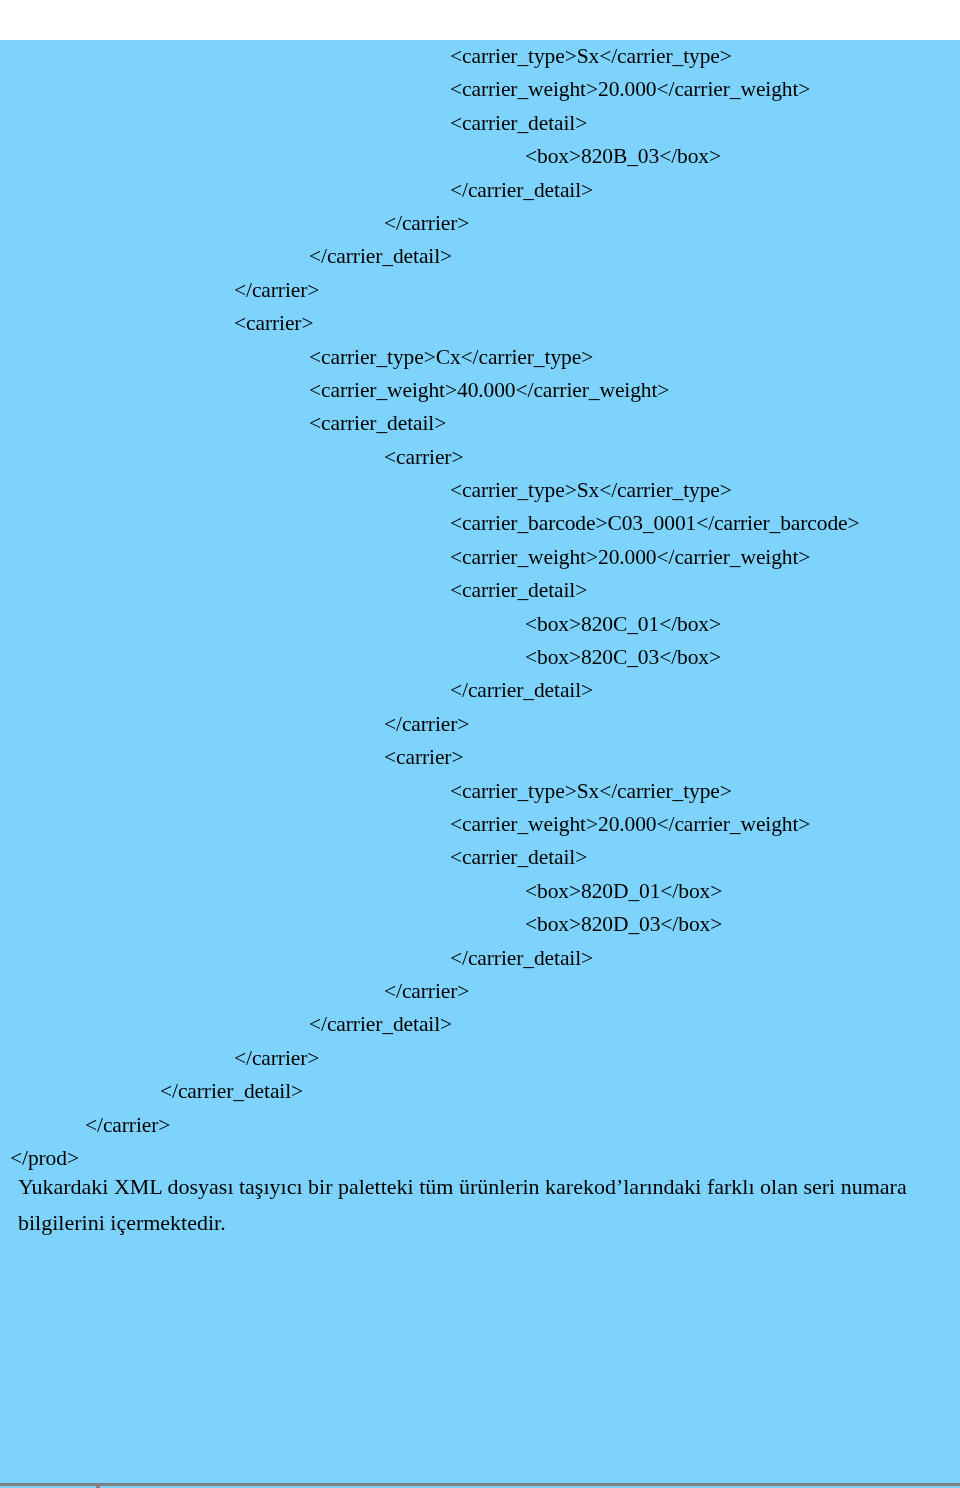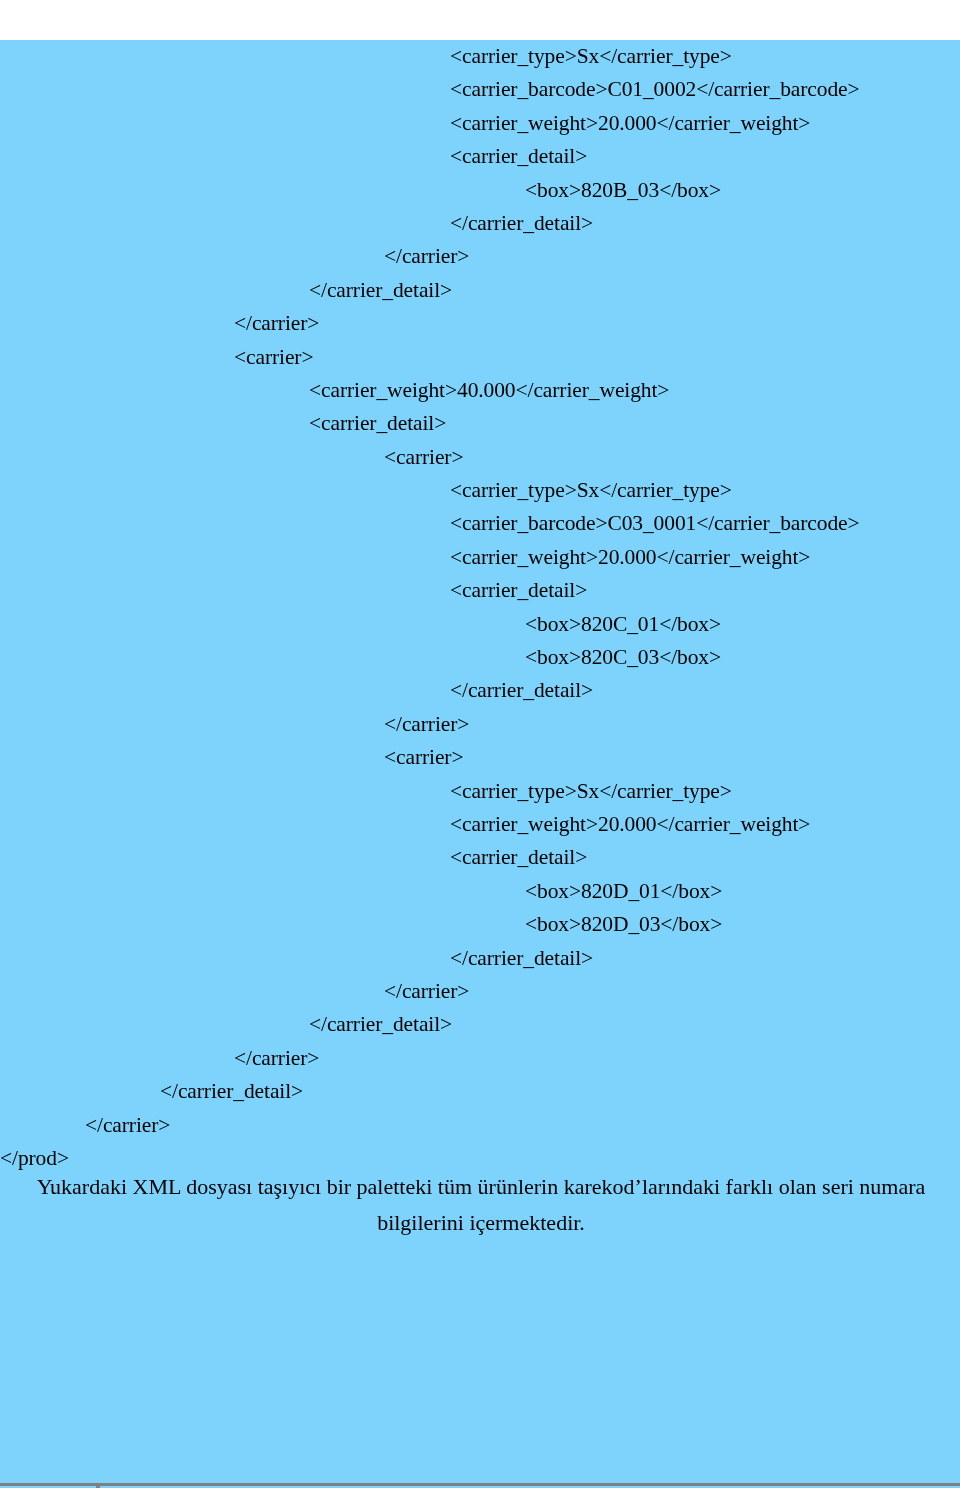--- a/index.html
+++ b/index.html
@@ -29,40 +29,40 @@
     font-family: "Liberation Serif", "DejaVu Serif", serif;
     font-size: 21.5px;
     line-height: 33.4px;
     height: 33.4px;
     white-space: pre;
     color: #000000;
     letter-spacing: -0.1px;
   }
 
   
-  .i0  { }
+  .i0  { padding-left: 10px; }
   .i1  { padding-left: 85px; }
   .i2  { padding-left: 160px; }
   .i3  { padding-left: 234px; }
   .i4  { padding-left: 309px; }
   .i5  { padding-left: 384px; }
   .i6  { padding-left: 450px; }
   .i7  { padding-left: 525px; }
 
   
   .note {
     position: absolute;
     left: 18px;
     top: 1129px;
     width: 926px;
     font-family: "Liberation Serif", "DejaVu Serif", serif;
     font-size: 22px;
     line-height: 36px;
     color: #000000;
-    text-align: center;
+    text-align: left;
   }
 
   
   .footer-rule {
     position: absolute;
     left: 0px;
     top: 1443px;
     width: 960px;
     height: 3px;
     background: #808080;
@@ -86,29 +86,29 @@
     line-height: 40px;
   }
 </style>
 </head>
 <body>
 
 <div class="page">
 
   <div class="xml-block">
       <div class="xml-line i6">&lt;carrier_type&gt;Sx&lt;/carrier_type&gt;</div>
-      <div class="xml-line i6">&lt;carrier_barcode&gt;C01_0002&lt;/carrier_barcode&gt;</div>
       <div class="xml-line i6">&lt;carrier_weight&gt;20.000&lt;/carrier_weight&gt;</div>
       <div class="xml-line i6">&lt;carrier_detail&gt;</div>
       <div class="xml-line i7">&lt;box&gt;820B_03&lt;/box&gt;</div>
       <div class="xml-line i6">&lt;/carrier_detail&gt;</div>
       <div class="xml-line i5">&lt;/carrier&gt;</div>
       <div class="xml-line i4">&lt;/carrier_detail&gt;</div>
       <div class="xml-line i3">&lt;/carrier&gt;</div>
       <div class="xml-line i3">&lt;carrier&gt;</div>
+      <div class="xml-line i4">&lt;carrier_type&gt;Cx&lt;/carrier_type&gt;</div>
       <div class="xml-line i4">&lt;carrier_weight&gt;40.000&lt;/carrier_weight&gt;</div>
       <div class="xml-line i4">&lt;carrier_detail&gt;</div>
       <div class="xml-line i5">&lt;carrier&gt;</div>
       <div class="xml-line i6">&lt;carrier_type&gt;Sx&lt;/carrier_type&gt;</div>
       <div class="xml-line i6">&lt;carrier_barcode&gt;C03_0001&lt;/carrier_barcode&gt;</div>
       <div class="xml-line i6">&lt;carrier_weight&gt;20.000&lt;/carrier_weight&gt;</div>
       <div class="xml-line i6">&lt;carrier_detail&gt;</div>
       <div class="xml-line i7">&lt;box&gt;820C_01&lt;/box&gt;</div>
       <div class="xml-line i7">&lt;box&gt;820C_03&lt;/box&gt;</div>
       <div class="xml-line i6">&lt;/carrier_detail&gt;</div>

